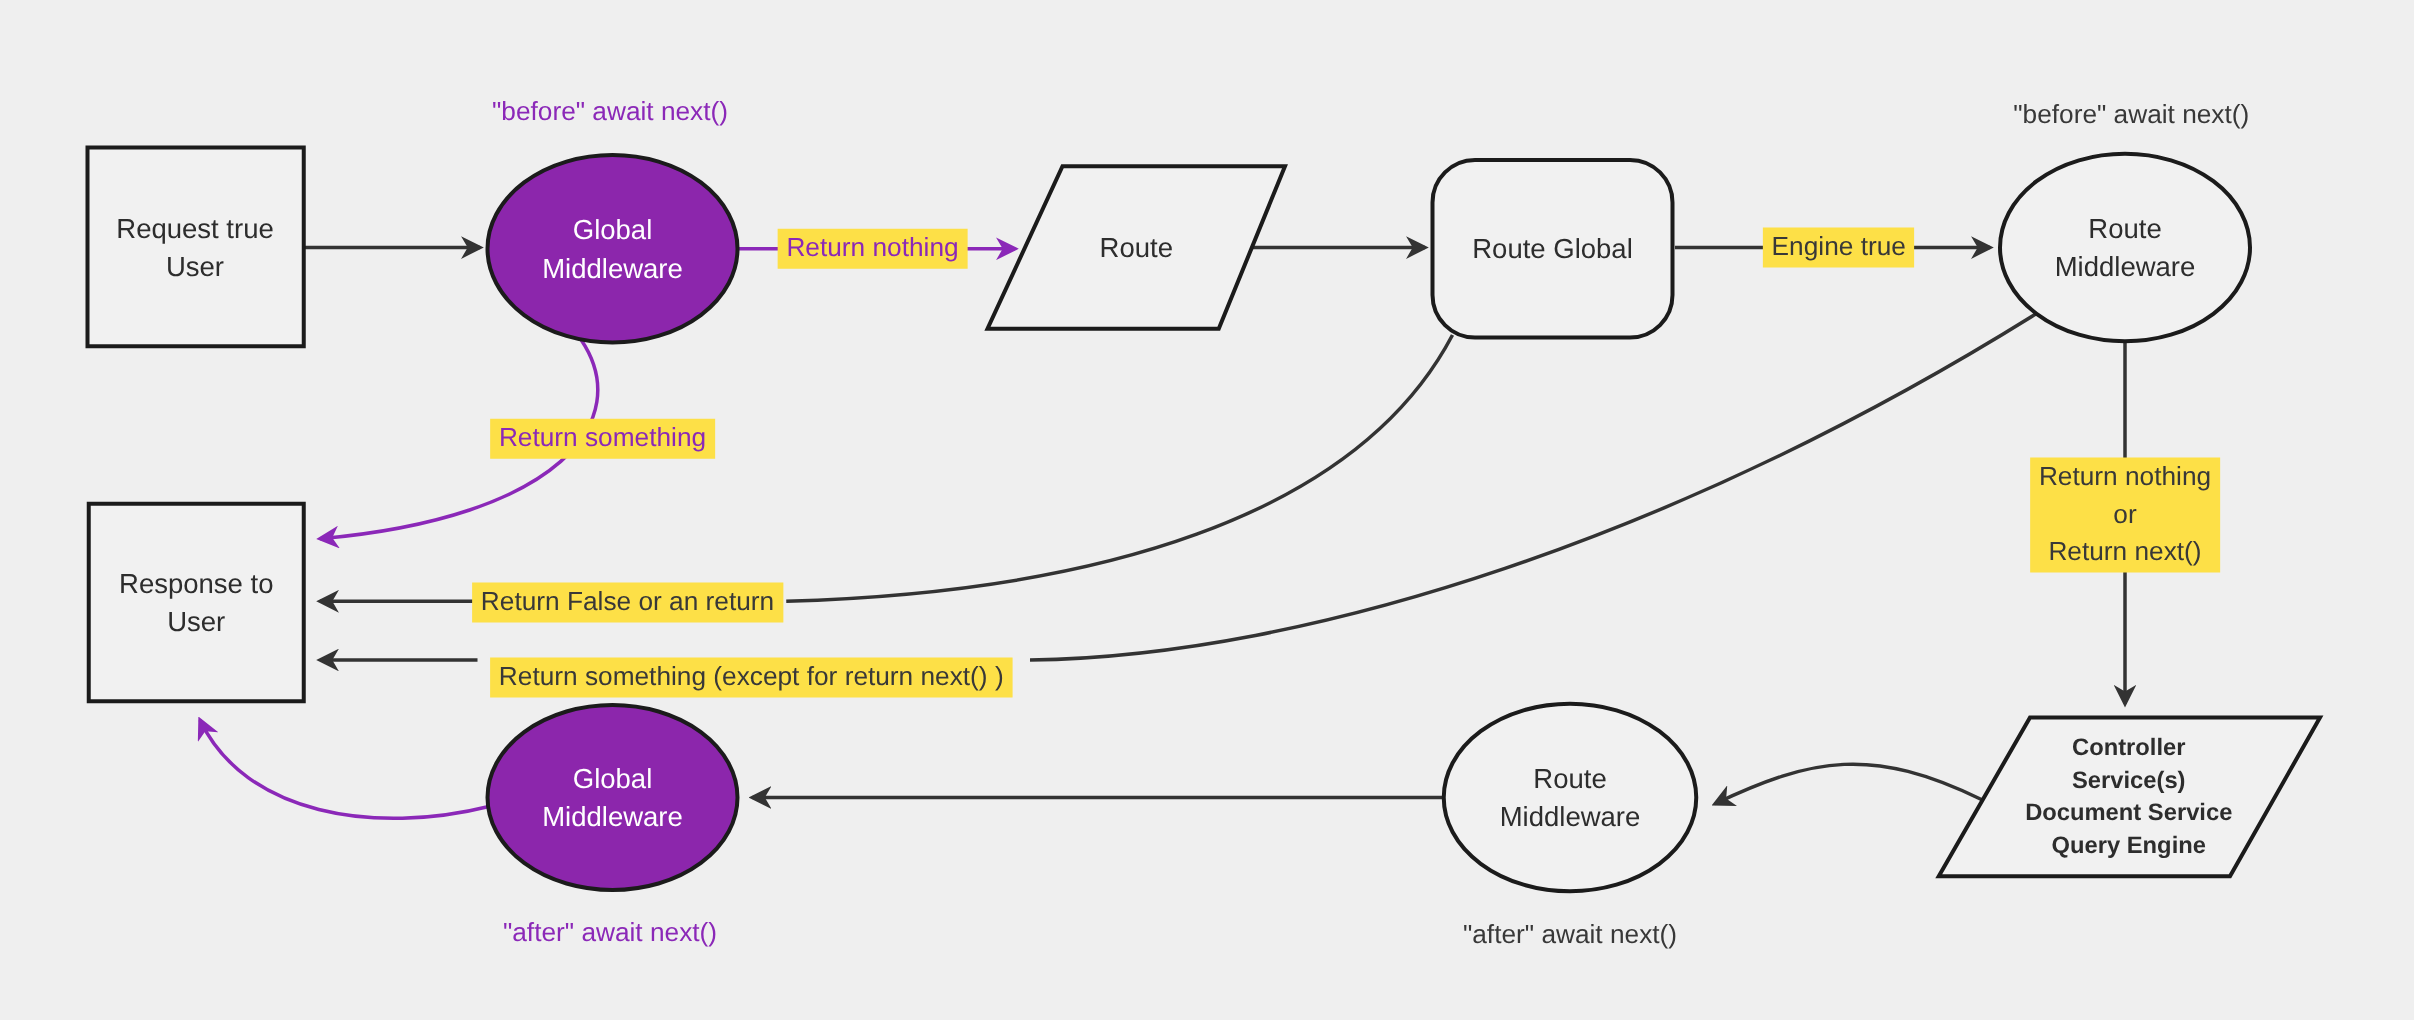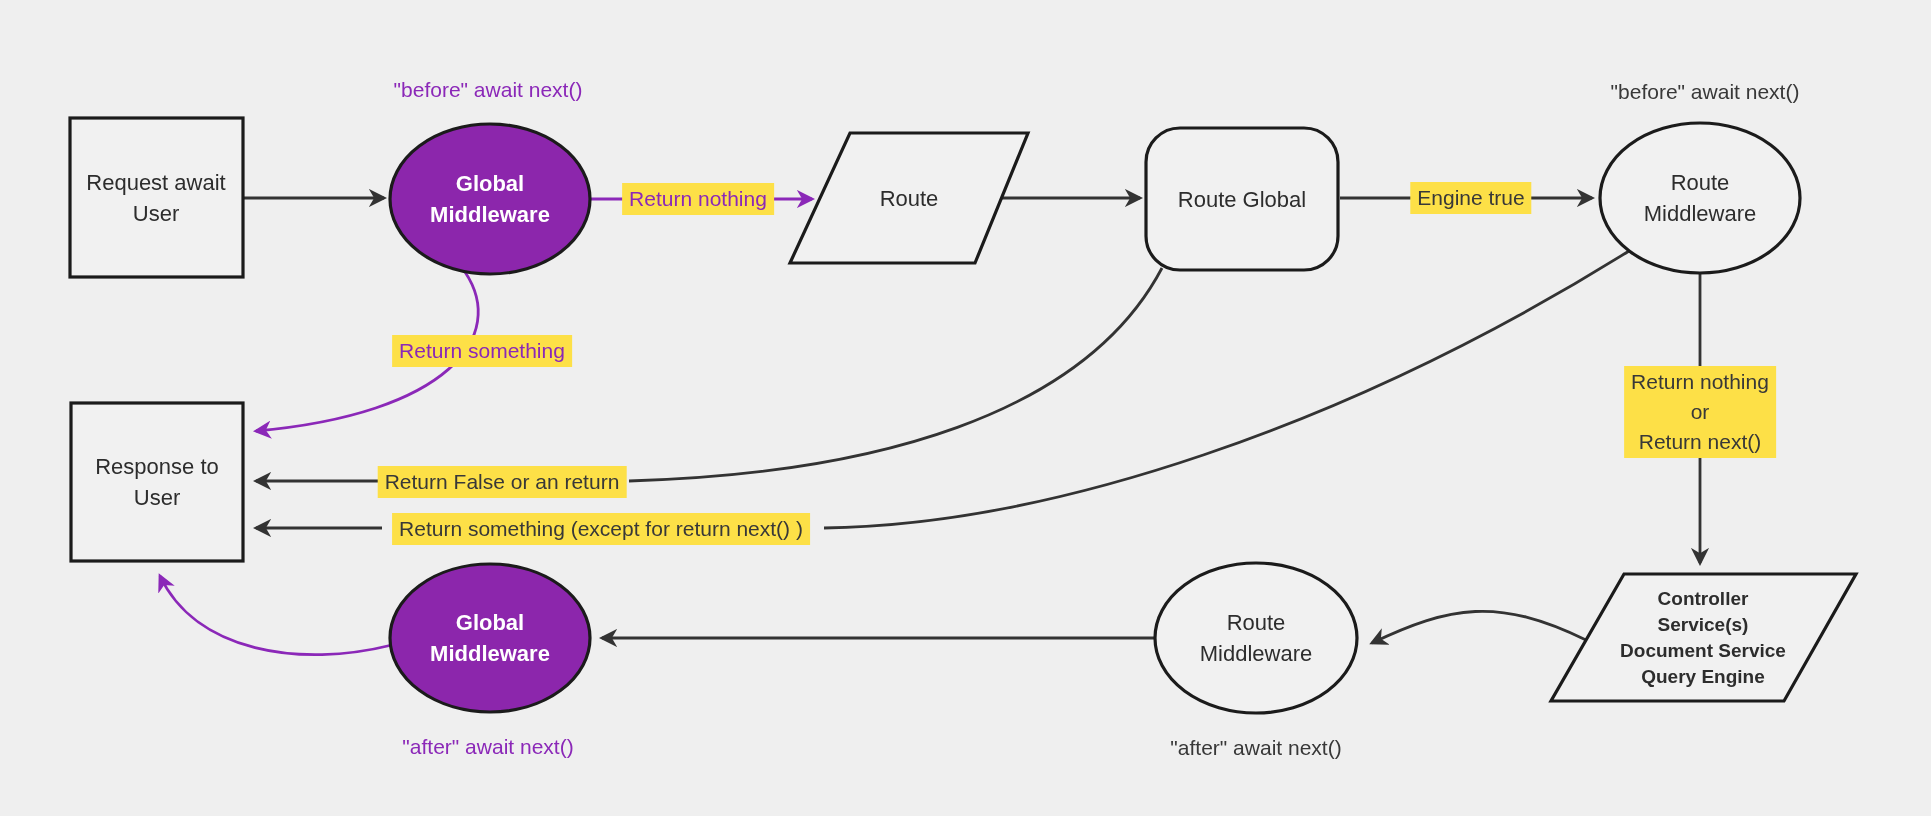--- a/index.html
+++ b/index.html
@@ -15,21 +15,21 @@
     position:absolute;
     transform:translate(-50%,-50%);
     white-space:pre-line;
     text-align:center;
     pointer-events:none;
   }
   .node-label{
     font-size:22px;line-height:31px;color:#2d2d2d;
   }
   .node-label.inverse{
-    color:#ffffff;font-weight:bold;font-size:22px;
+    color:#ffffff;font-weight:normal;font-size:22px;
   }
   .node-label.small{
     font-size:19px;line-height:26px;
   }
   .edge-label{
     font-size:21px;line-height:30px;color:#383838;
   }
   .edge-label.masked{
     background:#fde047;padding:1px 7px;
   }
@@ -74,21 +74,21 @@
       <polygon points="850,133 1028,133 975,263 790,263" fill="#f1f1f1"></polygon>
       <rect x="1146" y="128" width="192" height="142" rx="34" ry="34" fill="#f1f1f1"></rect>
       <ellipse cx="1700" cy="198" rx="100" ry="75" fill="#f1f1f1"></ellipse>
       <polygon points="1624,574 1856,574 1784,701 1551,701" fill="#f1f1f1"></polygon>
       <ellipse cx="1256" cy="638" rx="101" ry="75" fill="#f1f1f1"></ellipse>
       <ellipse cx="490" cy="638" rx="100" ry="74" fill="#8c26ac"></ellipse>
       <rect x="71" y="403" width="172" height="158" fill="#f1f1f1"></rect>
     </g>
   </svg>
 
-  <div class="lbl node-label" style="left:156px;top:198px;">Request await
+  <div class="lbl node-label" style="left:156px;top:198px;">Request true
 User</div>
   <div class="lbl node-label inverse" style="left:490px;top:199px;">Global
 Middleware</div>
   <div class="lbl node-label" style="left:909px;top:198px;">Route</div>
   <div class="lbl node-label" style="left:1242px;top:199px;">Route Global</div>
   <div class="lbl node-label" style="left:1700px;top:198px;">Route
 Middleware</div>
   <div class="lbl node-label small" style="left:1703px;top:638px;font-weight:bold;">Controller
 Service(s)
 Document Service
@@ -99,20 +99,20 @@
 Middleware</div>
   <div class="lbl node-label" style="left:157px;top:482px;">Response to
 User</div>
 
   <div class="lbl edge-label purple" style="left:488px;top:90px;">"before" await next()</div>
   <div class="lbl edge-label" style="left:1705px;top:92px;">"before" await next()</div>
   <div class="lbl edge-label purple masked" style="left:698px;top:199px;">Return nothing</div>
   <div class="lbl edge-label masked" style="left:1471px;top:198px;">Engine true</div>
   <div class="lbl edge-label purple masked" style="left:482px;top:351px;">Return something</div>
   <div class="lbl edge-label masked" style="left:502px;top:482px;">Return False or an return</div>
-  <div class="lbl edge-label masked" style="left:601px;top:529px;">Return something (except for return next() )</div>
+  <div class="lbl edge-label masked" style="left:601px;top:542px;">Return something (except for return next() )</div>
   <div class="lbl edge-label masked" style="left:1700px;top:412px;">Return nothing
 or
 Return next()</div>
   <div class="lbl edge-label purple" style="left:488px;top:747px;">"after" await next()</div>
   <div class="lbl edge-label" style="left:1256px;top:748px;">"after" await next()</div>
 
 </div>
 
 </body></html>

